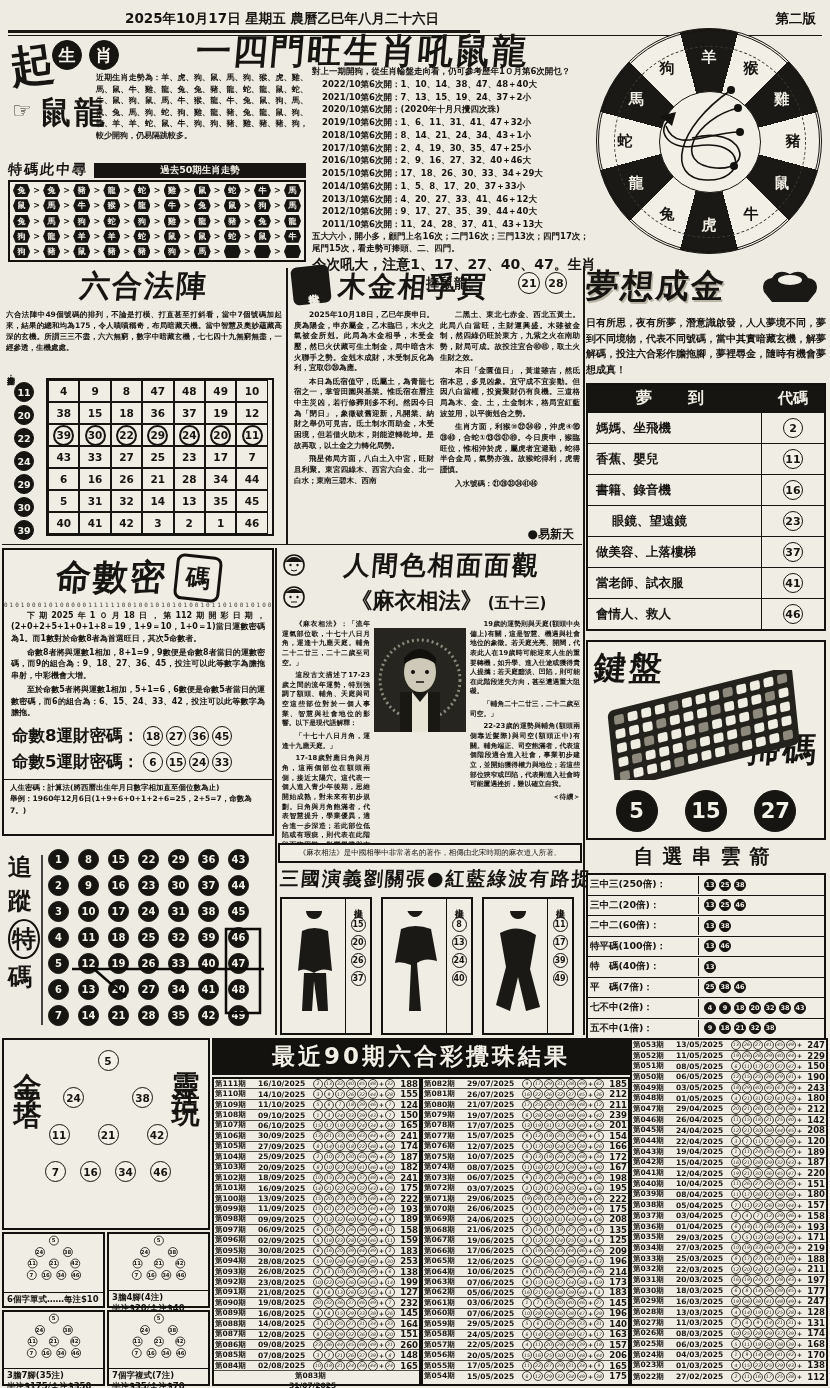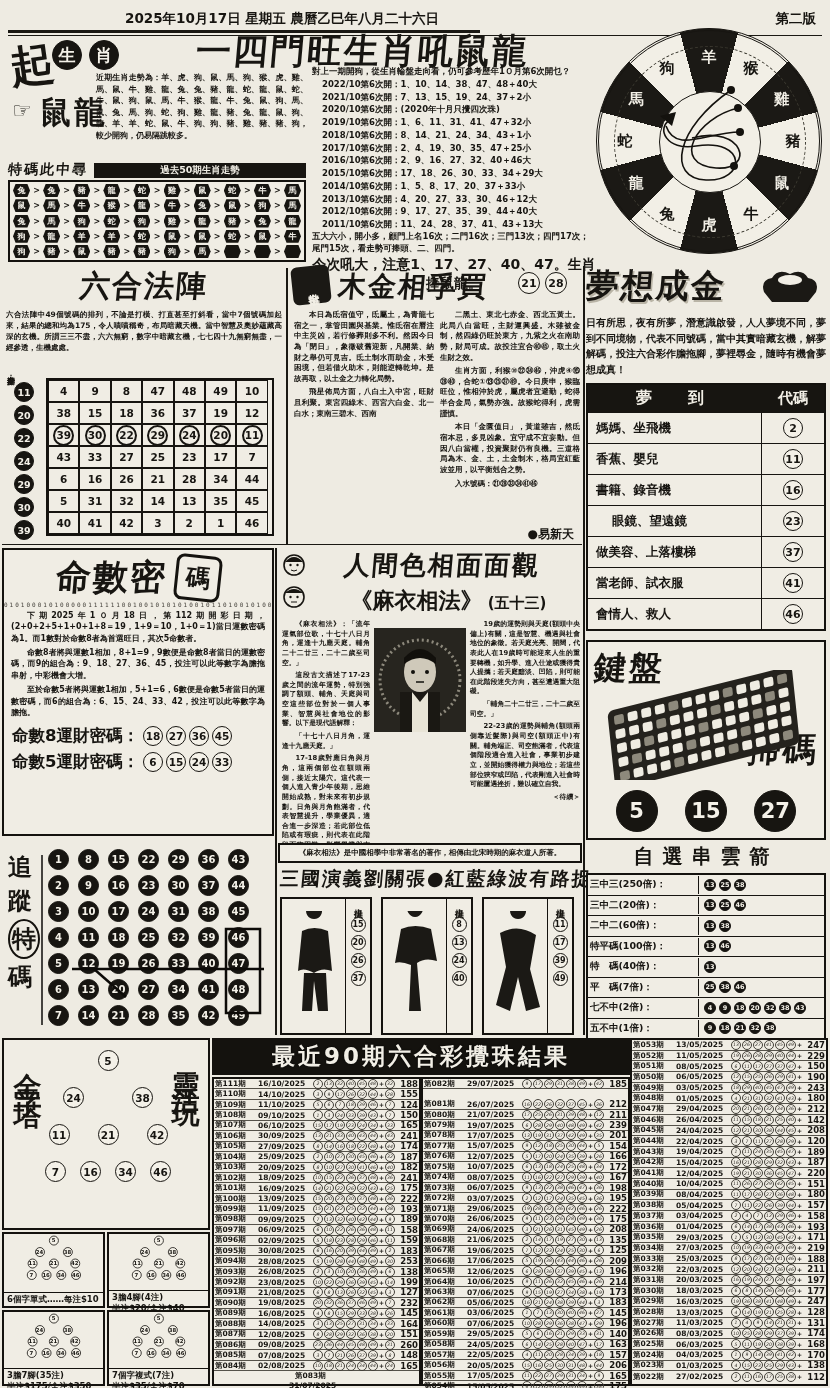--- a/index.html
+++ b/index.html
@@ -85,21 +85,21 @@
     <div id="history-list" style="padding-left:10px;">
         <div class="bold" style="font-size: 8.5px; line-height: 1.5; white-space: nowrap;">2022/10第6次開：1、10、14、38、47、48＋40大</div>
         <div class="bold" style="font-size: 8.5px; line-height: 1.5; white-space: nowrap;">2021/10第6次開：7、13、15、19、24、37＋2小</div>
         <div class="bold" style="font-size: 8.5px; line-height: 1.5; white-space: nowrap;">2020/10第6次開：(2020年十月只攪四次珠)</div>
         <div class="bold" style="font-size: 8.5px; line-height: 1.5; white-space: nowrap;">2019/10第6次開：1、6、11、31、41、47＋32小</div>
         <div class="bold" style="font-size: 8.5px; line-height: 1.5; white-space: nowrap;">2018/10第6次開：8、14、21、24、34、43＋1小</div>
         <div class="bold" style="font-size: 8.5px; line-height: 1.5; white-space: nowrap;">2017/10第6次開：2、4、19、30、35、47＋25小</div>
         <div class="bold" style="font-size: 8.5px; line-height: 1.5; white-space: nowrap;">2016/10第6次開：2、9、16、27、32、40＋46大</div>
         <div class="bold" style="font-size: 8.5px; line-height: 1.5; white-space: nowrap;">2015/10第6次開：17、18、26、30、33、34＋29大</div>
         <div class="bold" style="font-size: 8.5px; line-height: 1.5; white-space: nowrap;">2014/10第6次開：1、5、8、17、20、37＋33小</div>
-        <div class="bold" style="font-size: 8.5px; line-height: 1.5; white-space: nowrap;">2013/10第6次開：4、20、27、33、30、46＋12大</div>
+        <div class="bold" style="font-size: 8.5px; line-height: 1.5; white-space: nowrap;">2013/10第6次開：4、20、27、33、41、46＋12大</div>
         <div class="bold" style="font-size: 8.5px; line-height: 1.5; white-space: nowrap;">2012/10第6次開：9、17、27、35、39、44＋40大</div>
         <div class="bold" style="font-size: 8.5px; line-height: 1.5; white-space: nowrap;">2011/10第6次開：11、24、28、37、41、43＋13大</div>
       </div>
     <div class="bold" style="font-size:8.5px;line-height:1.4;">五大六小，開小多，顧門上名16次；二門16次；三門13次；四門17次；尾門15次，看走勢可捧頭、二、四門。</div>
     <div class="bold" style="font-size:14px;line-height:1.4;text-align:center;">今次吼大，注意1、17、27、40、47。生肖捧鼠龍。</div>
   </div>
 
   <div class="abs" style="left:596px;top:28px;width:226px;height:226px;">
     <div class="abs" style="left:0;top:0;width:226px;height:226px;border-radius:50%;border:3px double #171511;
       background:conic-gradient(from -15deg,#1b1915 0 30deg,#f2efe6 30deg 60deg,#1b1915 60deg 90deg,#f2efe6 90deg 120deg,#1b1915 120deg 150deg,#f2efe6 150deg 180deg,#1b1915 180deg 210deg,#f2efe6 210deg 240deg,#1b1915 240deg 270deg,#f2efe6 270deg 300deg,#1b1915 300deg 330deg,#f2efe6 330deg 360deg);box-sizing:border-box;"></div>
@@ -425,27 +425,28 @@
 
   <div class="abs" style="left:290px;top:266px;width:292px;height:279px;">
     <div class="abs" style="left:2px;top:0;width:38px;height:38px;background:#1b1915;color:#f2efe6;border-radius:6px;
       display:flex;align-items:center;justify-content:center;writing-mode:vertical-rl;font-size:11px;font-weight:bold;transform:rotate(-6deg);">批字命</div>
     <div class="sect-title abs" style="left:48px;top:2px;font-size:28px;white-space:nowrap;">木金相孚買</div>
     <div class="abs" style="left:228px;top:6px;display:flex;gap:5px;" id="mujin-title-balls">
         <span class="ball" style="height: 22px; width: 22px; font-size: 11px; flex: 0 0 auto;">21</span>
         <span class="ball" style="height: 22px; width: 22px; font-size: 11px; flex: 0 0 auto;">28</span>
       </div>
     <div class="smalltxt bold just abs" style="left:4px;top:44px;width:140px;" id="mujin-col1">
+        <p>2025年10月18日，乙巳年庚申日。庚為陽金，申亦屬金，乙木臨巳，木火之氣被金所剋。此局為木金相爭，木受金壓，然巳火伏藏可生土制金，局中暗含木火聯手之勢。金剋木成財，木受制反化為利，宜取㉑㉘為應。</p>
         <p>本日為氐宿值守，氐屬土，為青龍七宿之一，掌管田園與基業。惟氐宿在曆注中主災凶，若行修葬則多不利。然因今日為「閉日」，象徵破舊迎新，凡開業、納財之舉仍可見吉。氐土制水而助金，木受困境，但若借火助木，則能逆轉乾坤。是故再取，以土金之力轉化局勢。</p>
         <p>飛星佈局方面，八白土入中宮，旺財且利聚。東宮四綠木、西宮六白金、北一白水；東南三碧木、西南</p>
       </div>
     <div class="smalltxt bold just abs" style="left:150px;top:44px;width:140px;" id="mujin-col2">
         <p>二黑土、東北七赤金、西北五黃土。此局八白當旺，主財運興盛。木雖被金制，然四綠仍旺於東方，九紫之火在南助勢，財局可成。故投注宜合㊵㊺，取土火生財之效。</p>
+        <p>本日「金匱值日」，黃道雖吉，然氐宿本忌，多見凶象。宜守成不宜妄動。但因八白當權，投資聚財仍有良機。三道格局為木、金、土，土金制木，格局宜紅藍波並用，以平衡剋合之勢。</p>
         <p>生肖方面，利猴⑩㉒㉞㊻，沖虎④⑯㉘㊵，合蛇①⑬㉕㊲㊾。今日庚申，猴臨旺位，惟相沖於虎，屬虎者宜避勤，蛇得半合金局，氣勢亦強。故猴蛇得利，虎需謹慎。</p>
-        <p>本日「金匱值日」，黃道雖吉，然氐宿本忌，多見凶象。宜守成不宜妄動。但因八白當權，投資聚財仍有良機。三道格局為木、金、土，土金制木，格局宜紅藍波並用，以平衡剋合之勢。</p>
         <p>入水號碼：㉑㉘㉝㉞㊶㊻</p>
       </div>
     <div class="abs bold" style="right:8px;bottom:2px;font-size:12px;">●易新天</div>
   </div>
 
   <div class="abs" style="left:586px;top:264px;width:240px;height:372px;">
     <div class="sect-title" style="font-size:33px;text-shadow:1.5px 1.5px 0 #b9b4a6;">夢想成金</div>
     <svg class="abs" width="64" height="40" viewBox="0 0 64 40" style="right:4px;top:2px;">
       <path d="M6,26 Q2,14 14,12 Q20,2 32,8 Q44,2 50,12 Q62,14 58,26 L50,36 L14,36 Z" fill="#1b1915"></path>
       <ellipse cx="32" cy="14" rx="12" ry="5" fill="#f0ede4"></ellipse>
@@ -609,20 +610,24 @@
     </div>
     <div style="display:flex;align-items:center;gap:4px;padding:0 8px;margin-top:4px;">
       <span style="font-size:16.5px;font-weight:900;white-space:nowrap;">命數5運財密碼：</span>
       <span id="fate5" style="display:flex;gap:3px;">
           <span class="ball" style="height: 20px; width: 20px; font-size: 10.5px; flex: 0 0 auto;">6</span>
           <span class="ball" style="height: 20px; width: 20px; font-size: 10.5px; flex: 0 0 auto;">15</span>
           <span class="ball" style="height: 20px; width: 20px; font-size: 10.5px; flex: 0 0 auto;">24</span>
           <span class="ball" style="height: 20px; width: 20px; font-size: 10.5px; flex: 0 0 auto;">33</span>
         </span>
     </div>
+    <div style="border-top:1.5px solid #14120e;margin-top:6px;padding:2px 6px;font-size:7.5px;font-weight:bold;line-height:1.5;">
+      <div>人生密碼：計算法(將西曆出生年月日數字相加直至個位數為止)</div>
+      <div>舉例：1960年12月6日(1+9+6+0+1+2+6=25，2+5=7，命數為7。)</div>
+    </div>
   </div>
 
   <div class="abs" style="left:278px;top:548px;width:304px;height:292px;">
     <svg class="facebox abs" style="left:3px;top:2px;" viewBox="0 0 26 30">
       <circle cx="13" cy="15" r="10" fill="none" stroke="#171511" stroke-width="1.6"></circle>
       <path d="M4,12 Q13,2 22,12" fill="#171511"></path>
         <circle cx="9.5" cy="15" r="1.2" fill="#171511"></circle>
         <circle cx="16.5" cy="15" r="1.2" fill="#171511"></circle>
         <path d="M10,20 Q13,22 16,20" stroke="#171511" fill="none"></path>
     </svg>
@@ -657,21 +662,21 @@
       <path d="M42,54 L50,54" stroke="#12100c" stroke-width="1.5"></path>
     </svg>
     <div class="smalltxt bold just abs" style="left:192px;top:72px;width:110px;font-size:6.8px;">
       <p>19歲的運勢則與天庭(額頭中央偏上)有關，這是智慧、機遇與社會地位的象徵。若天庭光亮、開闊，代表此人在19歲時可能迎來人生的重要轉機，如升學、進入仕途或獲得貴人提攜；若天庭黯淡、凹陷，則可能在此階段迷失方向，甚至遭遇重大阻礙。</p>
       <p>「輔角二十二廿三，二十二歲至司空。」</p>
       <p>22-23歲的運勢與輔角(額頭兩側靠近髮際)與司空(額頭正中)有關。輔角端正、司空飽滿者，代表這個階段適合進入社會，事業初步建立，並開始獲得權力與地位；若這些部位狹窄或凹陷，代表剛進入社會時可能屢遇挫折，難以確立自我。</p>
       <div style="text-align:right;">＜待續＞</div>
     </div>
   </div>
 
-  <div class="abs" style="left:278px;top:843px;width:304px;height:20px;border:2px solid #14120e;display:flex;align-items:center;justify-content:center;font-size:7.5px;font-weight:bold;background:#f0ede4;box-sizing:border-box;">《麻衣相法》是中國相學中非常著名的著作，相傳由北宋時期的麻衣道人所著。</div>
+  <div class="abs" style="left:278px;top:843px;width:304px;height:20px;border:2px solid #14120e;display:flex;align-items:center;justify-content:center;font-size:7.5px;font-weight:normal;background:#f0ede4;box-sizing:border-box;">《麻衣相法》是中國相學中非常著名的著作，相傳由北宋時期的麻衣道人所著。</div>
 
   <div class="abs" style="left:2px;top:845px;width:274px;height:188px;">
     <div class="abs" style="left:6px;top:6px;display:flex;flex-direction:column;gap:2px;" id="tracking-title">
         <span style="font-size: 24px; font-weight: 900;">追</span>
         <span style="font-size: 24px; font-weight: 900;">蹤</span>
         <span style="font-size: 24px; font-weight: 900; border: 2.5px solid rgb(20, 18, 14); border-radius: 50%; padding: 2px;">特</span>
         <span style="font-size: 24px; font-weight: 900;">碼</span>
       </div>
     <div class="abs" style="left:46px;top:4px;" id="tracking-grid">
         <div style="display: flex; gap: 9px; margin-bottom: 5px;">
@@ -1445,21 +1450,21 @@
           <i class="bb">17</i>
           <i class="bb">29</i>
           <i class="bb">31</i>
           <i class="bb">38</i>
           <i class="bb">49</i>
           <span class="plus">+</span>
           <i class="bb">42</i>
         </span>
         <span class="rt">185</span>
       </div>
-      <div class="rrow" style="height: 10.4483px; margin-top: 10px;">
+      <div class="rrow" style="height: 10.4483px;">
         <span class="rp">第081期</span>
         <span class="rd">26/07/2025</span>
         <span class="rb">
           <i class="bb">16</i>
           <i class="bb">22</i>
           <i class="bb">26</i>
           <i class="bb">32</i>
           <i class="bb">37</i>
           <i class="bb">45</i>
           <span class="plus">+</span>

